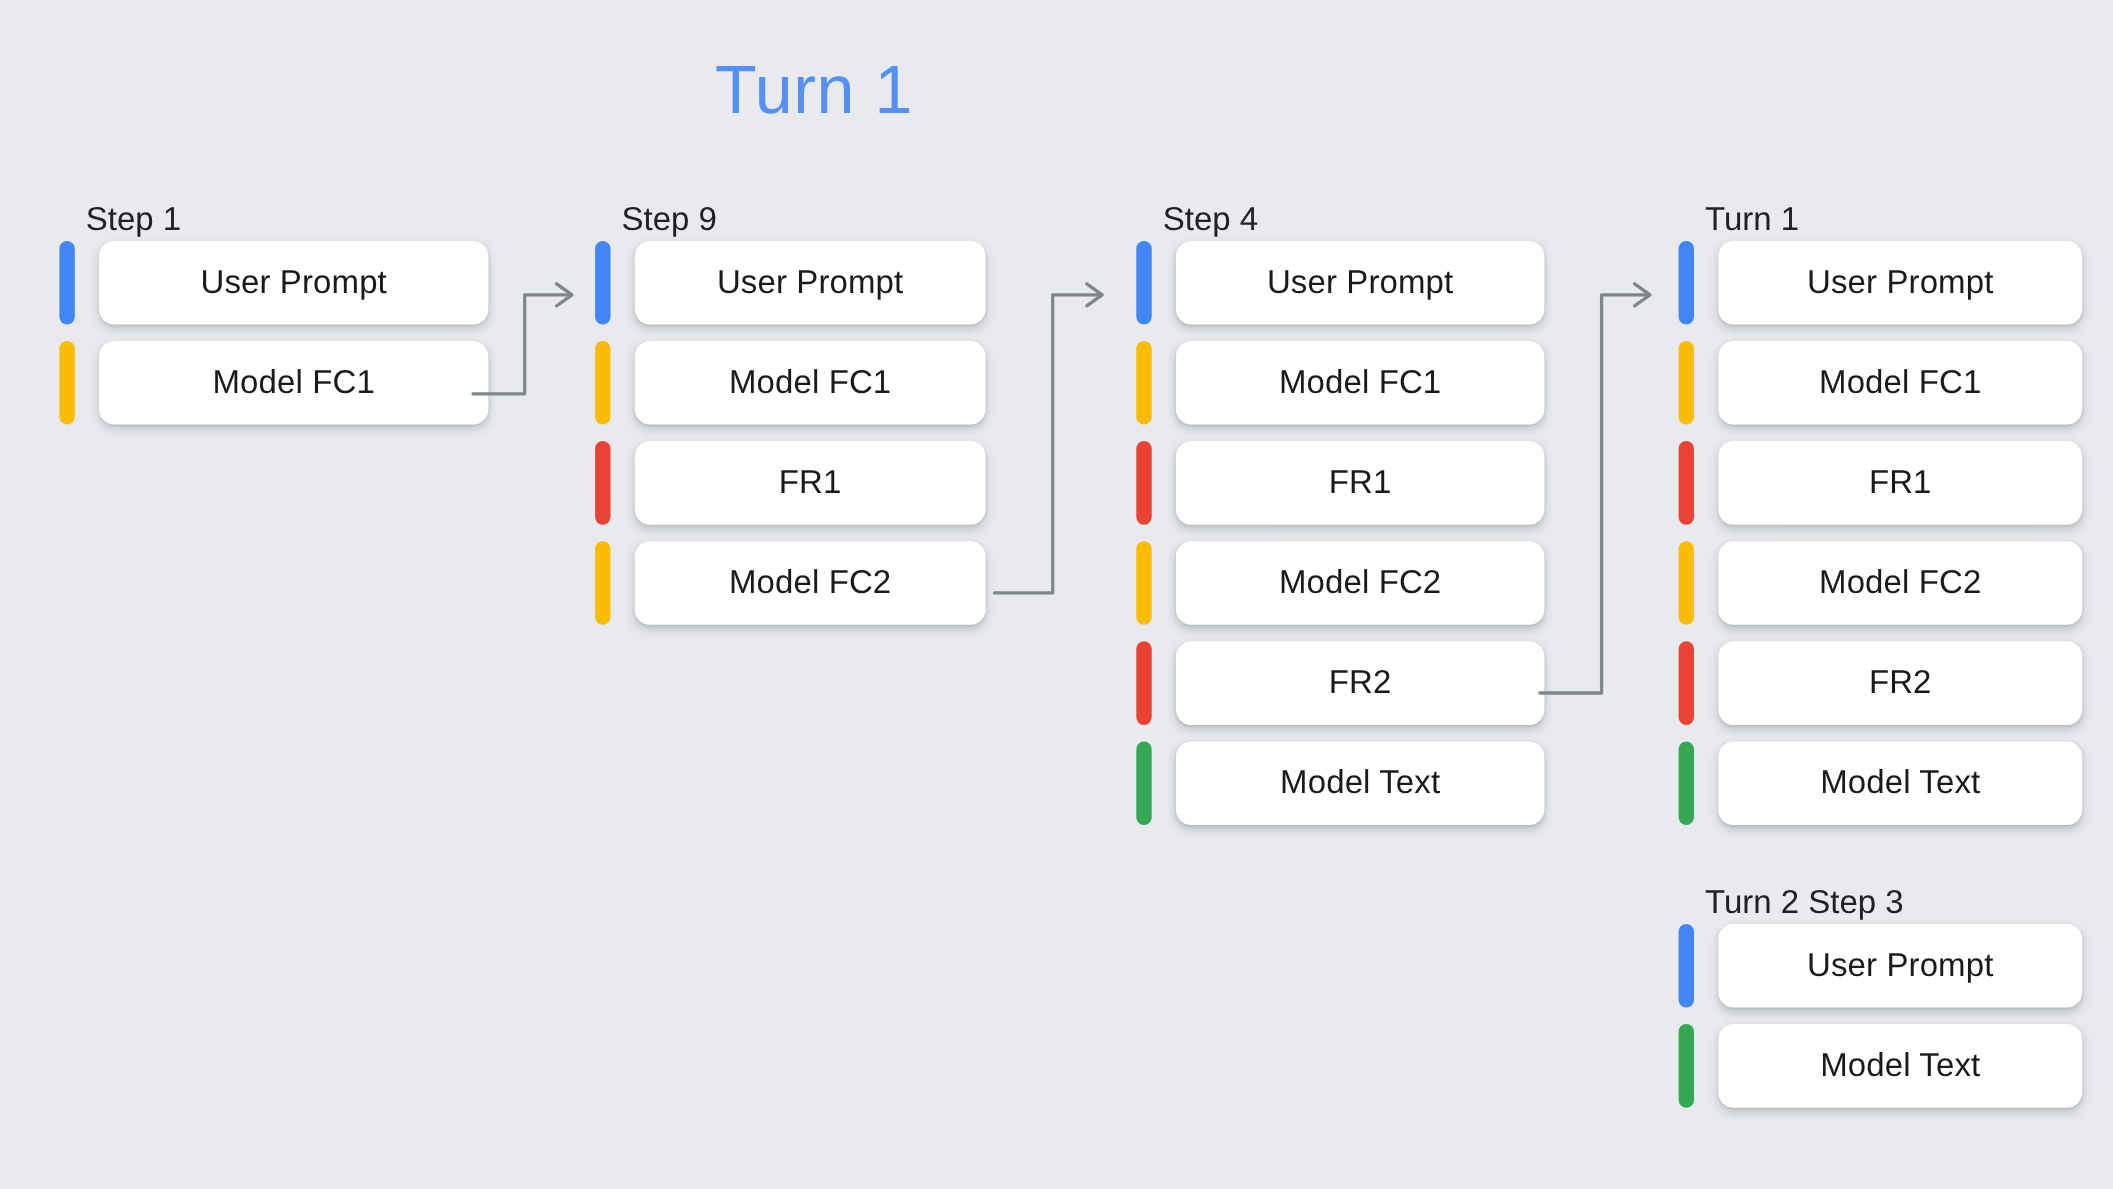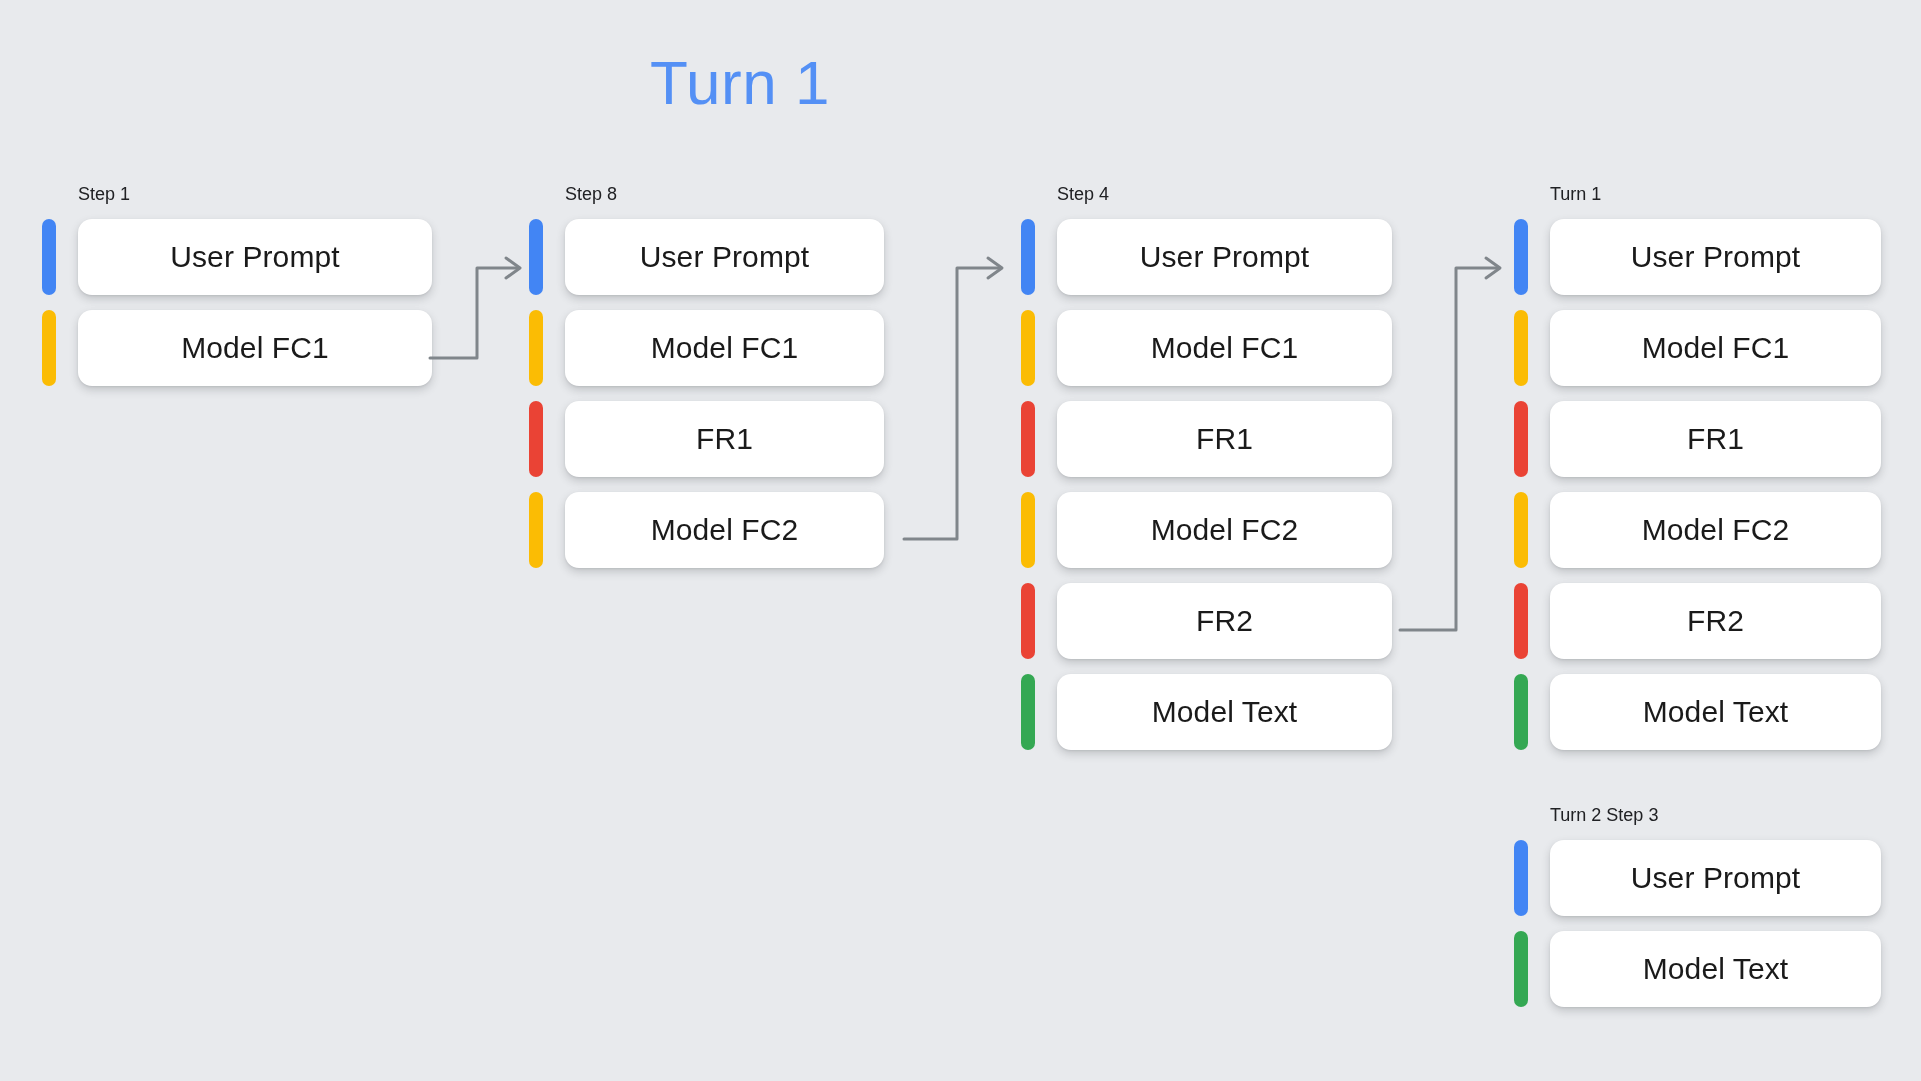--- a/index.html
+++ b/index.html
@@ -33,31 +33,31 @@
   }
 
   
   .column {
     position: absolute;
   }
   .column-label {
     position: absolute;
     top: 0;
     left: 36px;
-    font-size: 18px;
+    font-size: 30px;
     color: #202124;
     font-weight: 400;
     line-height: 1;
     white-space: nowrap;
   }
 
   .rows {
     position: absolute;
     top: 34px;
-    left: 0;
+    left: 12px;
   }
 
   .row {
     position: relative;
     height: 76px;
     margin-bottom: 15px;
     display: flex;
     align-items: stretch;
   }
   .row:last-child { margin-bottom: 0; }
@@ -107,21 +107,21 @@
         <div class="card">User Prompt</div>
       </div>
       <div class="row">
         <span class="marker" style="background:#fbbc04"></span>
         <div class="card">Model FC1</div>
       </div>
     </div>
   </div>
 
   <div class="column" style="left:529px; top:185px; width:355px;">
-    <div class="column-label">Step 8</div>
+    <div class="column-label">Step 9</div>
     <div class="rows" style="width:355px;">
       <div class="row">
         <span class="marker" style="background:#4285f4"></span>
         <div class="card">User Prompt</div>
       </div>
       <div class="row">
         <span class="marker" style="background:#fbbc04"></span>
         <div class="card">Model FC1</div>
       </div>
       <div class="row">

